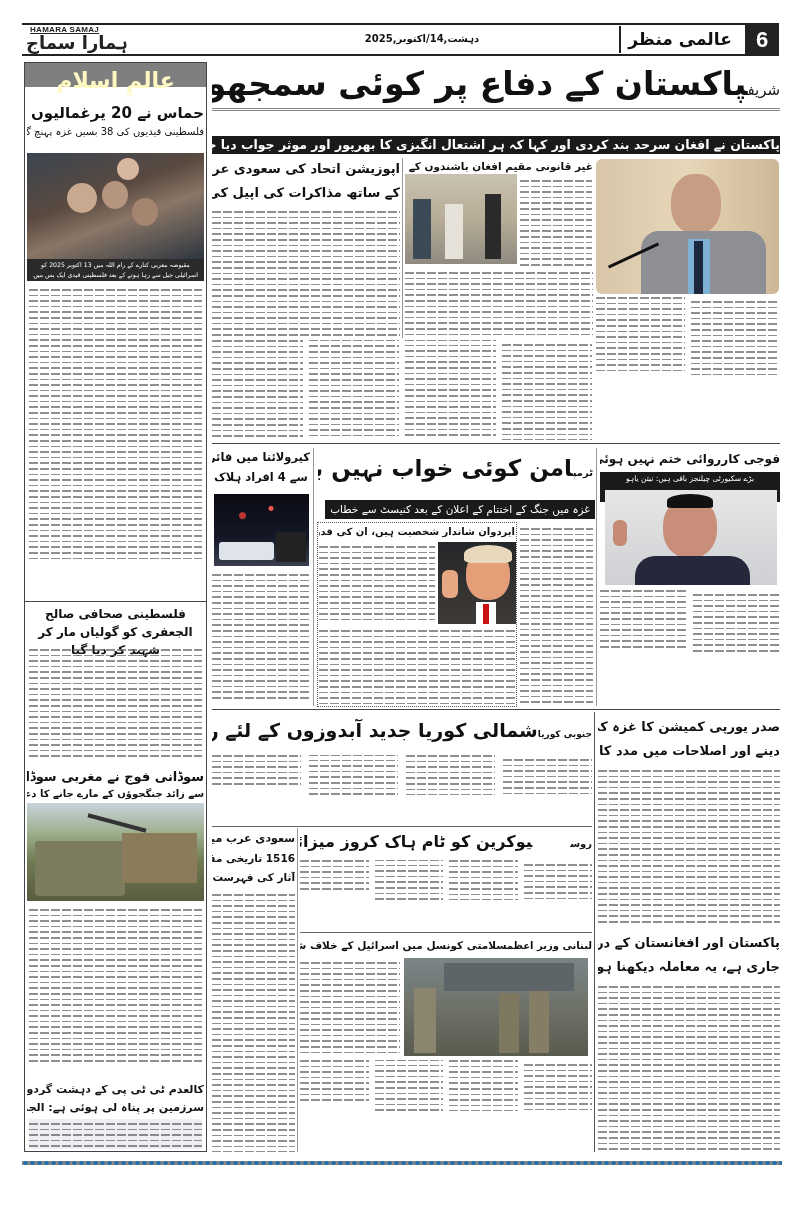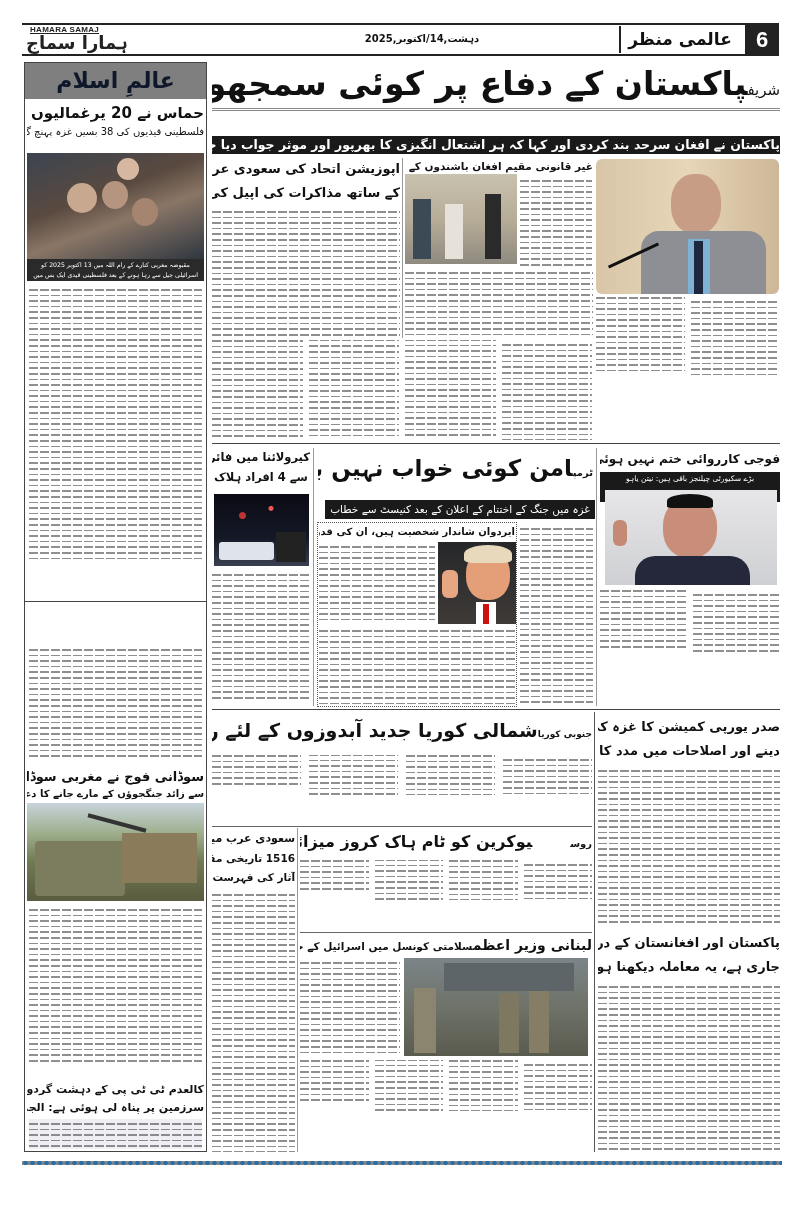--- a/index.html
+++ b/index.html
@@ -20,21 +20,21 @@
   
   .txt { font-size: 6.4px; line-height: 10px; color: #333; text-align: justify; direction: rtl; overflow: hidden; }
   .txt span { display:block; height: 1.6px; background: repeating-linear-gradient(90deg,#6a6a6a 0 9px,transparent 9px 11px); margin: 4px 0; opacity: .75; }
   .h { direction: rtl; text-align: center; font-weight: bold; color:#111; overflow:hidden; white-space: nowrap; }
   .photo { background: #888; overflow: hidden; }
   .vrule { background: #999; width: 1px; }
   .box { border: 1px solid #555; }
 
   
   #sidebar { left: 24px; top: 62px; width: 183px; height: 1090px; border: 1px solid #444; background: #fff; }
-  #alam { left: 0; top: 0; width: 181px; height: 36px; background: #7f7f80; color: #0f172a; font: bold 22px "DejaVu Sans", sans-serif; text-align:center; line-height: 36px; direction: rtl; }
+  #alam { left: 0; top: 0; width: 181px; height: 24px; background: #7f7f80; color: #fef9c3; font: bold 22px "DejaVu Sans", sans-serif; text-align:center; line-height: 36px; direction: rtl; }
   .footer-dots { left: 22px; top: 1160px; width: 760px; height: 6px; }
 </style>
 </head>
 <body>
 
 <div id="masthead" class="abs">
   <div id="logo" class="abs">
     <div id="logo-en">HAMARA SAMAJ</div>
     <div id="logo-ur" class="rtl">ہمارا سماج</div>
   </div>
@@ -101,20 +101,21 @@
       <span></span>
       <span></span>
       <span></span>
       <span></span>
       <span></span>
       <span></span>
       <span></span>
   </div>
 
   <div class="abs" style="left:0;top:538px;width:181px;height:1px;background:#444;"></div>
+  <div class="abs h" style="left:2px;top:542px;width:177px;font-size:12px;line-height:18px;white-space:normal;">فلسطینی صحافی صالح الجعفری کو گولیاں مار کر شہید کر دیا گیا</div>
   <div class="abs txt" style="left:4px;top:582px;width:173px;height:120px;">
     <span></span>
       <span></span>
       <span></span>
       <span></span>
       <span></span>
       <span></span>
       <span></span>
       <span></span>
       <span></span>
@@ -701,21 +702,21 @@
     <span></span>
     <span></span>
     <span></span>
     <span></span>
     <span></span>
     <span></span>
     <span></span>
 </div>
 
 <div class="abs h" style="left:300px;top:936px;width:292px;font-size:10.5px;line-height:18px;">
-  <span style="font-size:14px;">لبنانی وزیر اعظم</span><span>سلامتی کونسل میں اسرائیل کے خلاف شکایت درج کرا رہے ہیں:</span>
+  <span style="font-size:10px;">لبنانی وزیر اعظم</span><span>سلامتی کونسل میں اسرائیل کے خلاف شکایت درج کرا رہے ہیں:</span>
 </div>
 <div class="abs photo" style="left:404px;top:958px;width:184px;height:98px;background:linear-gradient(180deg,#7b8588 0%,#6e7268 50%,#5a5b4f 100%);">
   <div class="abs" style="left:10px;top:30px;width:22px;height:65px;background:#8b8570;"></div>
   <div class="abs" style="left:95px;top:35px;width:20px;height:60px;background:#7e7860;"></div>
   <div class="abs" style="left:125px;top:30px;width:20px;height:65px;background:#857d66;"></div>
   <div class="abs" style="left:40px;top:5px;width:130px;height:28px;background:#5d6568;"></div>
 </div>
 <div class="abs txt" style="left:300px;top:958px;width:100px;height:98px;">
   <span></span>
     <span></span>

